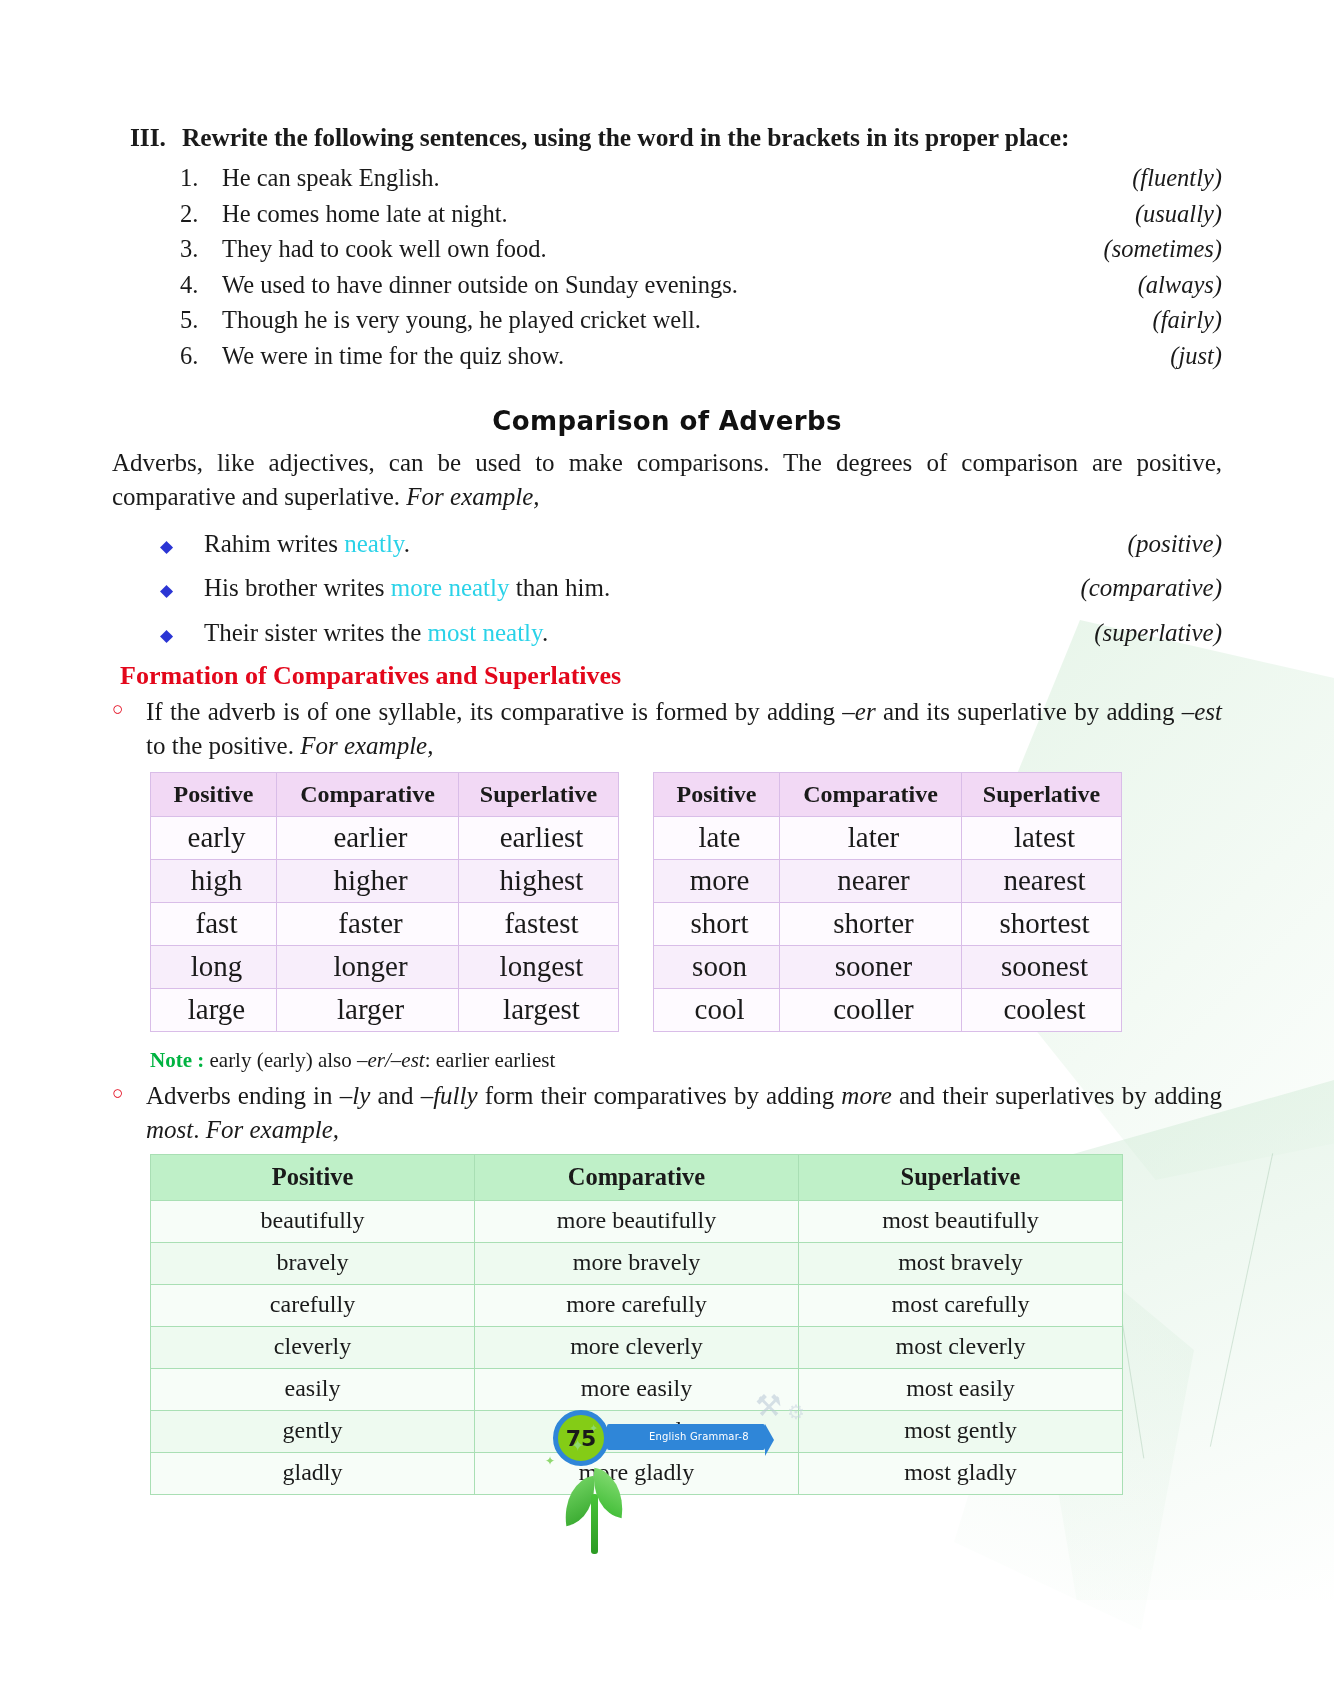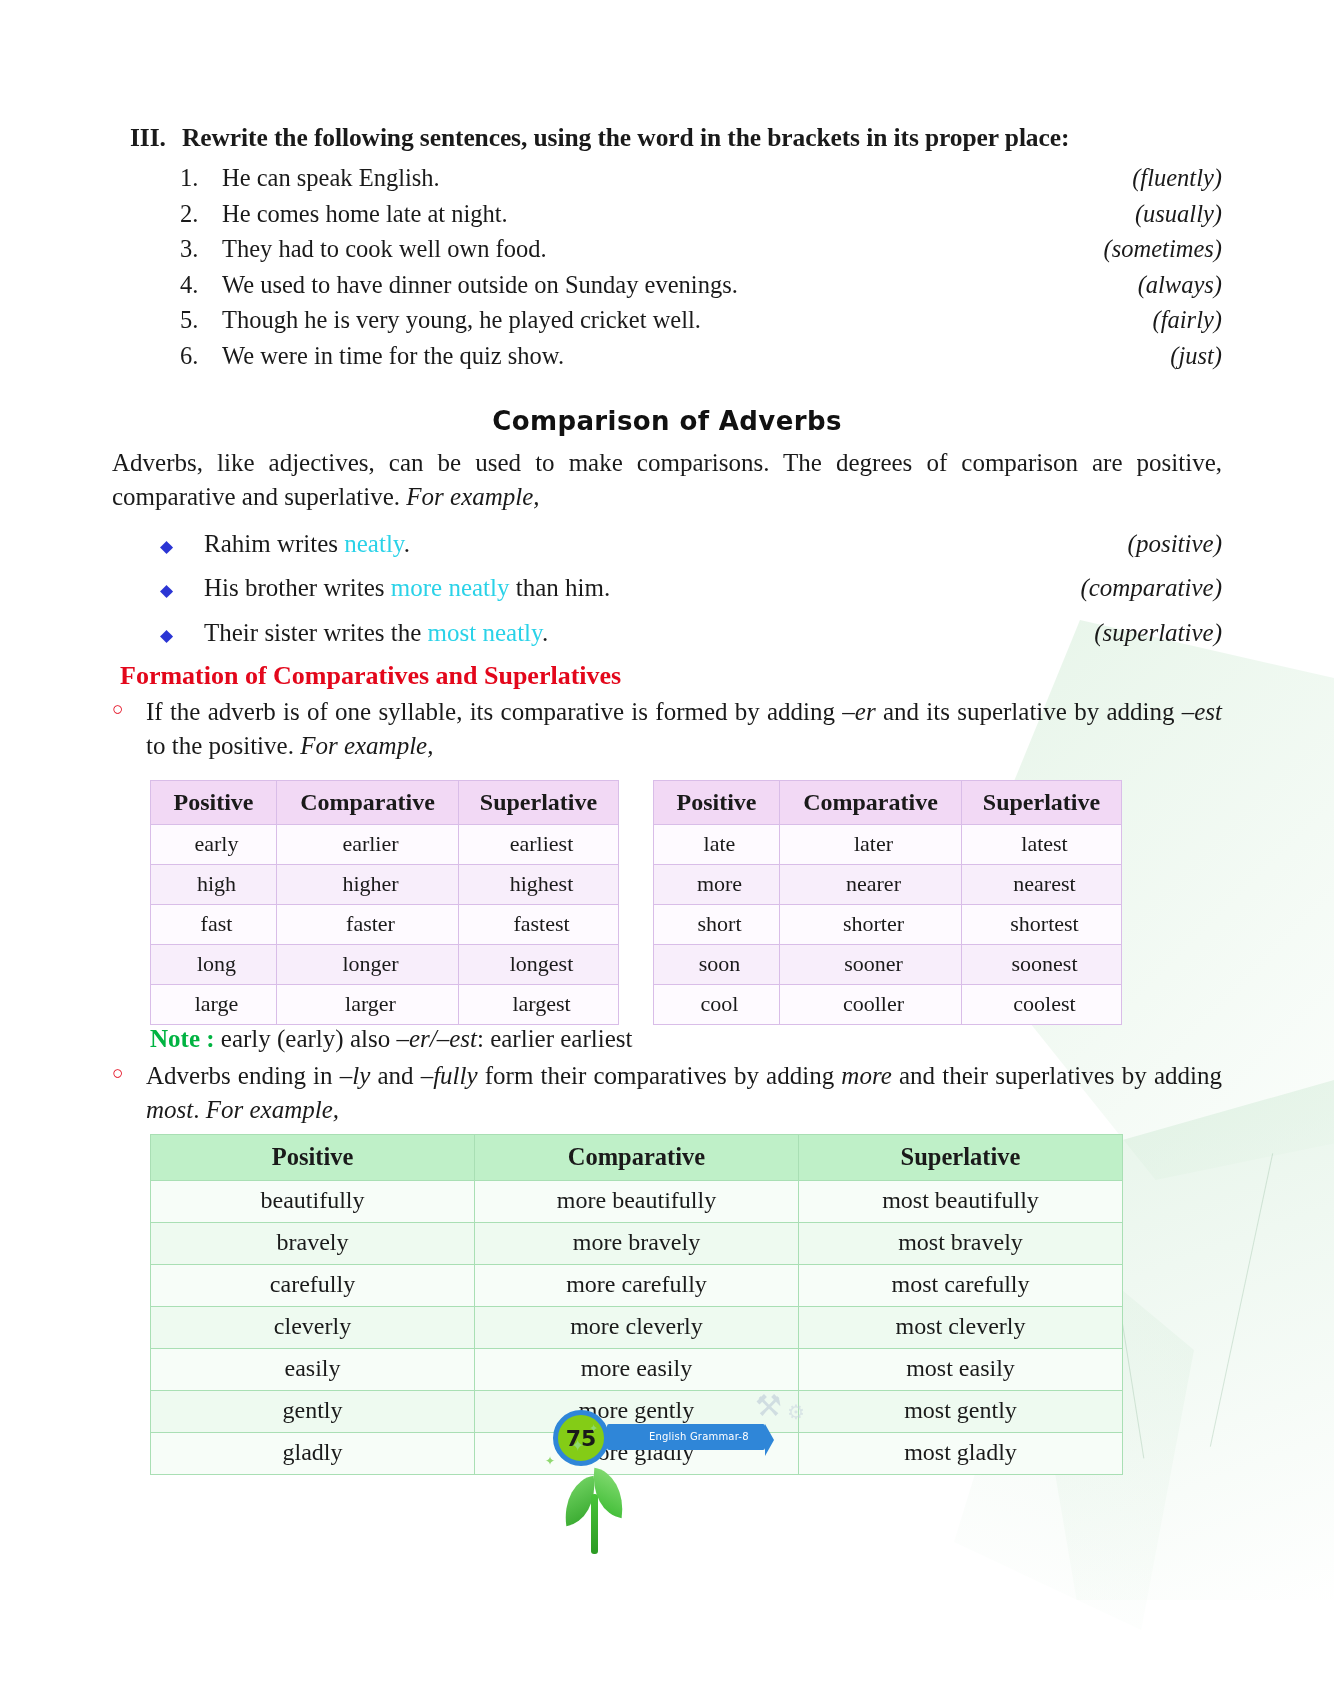--- a/index.html
+++ b/index.html
@@ -138,46 +138,47 @@
   }
   .circ-text { flex: 1; text-align: justify; }
 
   
   .purple-wrap {
     display: flex;
     gap: 34px;
     padding: 0 112px 0 150px;
     margin-top: 10px;
   }
-  table.tbl { border-collapse: collapse; table-layout: fixed; margin-top: 8px; }
+  table.tbl { border-collapse: collapse; table-layout: fixed; }
   table.purple { width: 468px; }
   table.purple th, table.purple td {
     border: 1px solid #d9bde8;
     text-align: center;
-    font-size: 22px;
+    font-size: 29px;
     padding: 4px 2px 5px 8px;
     height: 30px;
   }
   table.purple th {
     background: #f2d9f5;
     font-weight: bold;
     font-size: 24px;
     padding: 6px 2px 7px 2px;
   }
   table.purple td { background: #fcf4fd; }
   table.purple tr:nth-child(odd) td { background: #fefaff; }
   table.purple tr:nth-child(even) td { background: #f8eefb; }
   .col-a { width: 126px; }
   .col-b { width: 182px; }
   .col-c { width: 160px; }
 
   
   .note-line {
     padding: 0 116px 0 150px;
-    font-size: 25px;
+    font-size: 21px;
+    margin-top: 16px;
     margin-bottom: 6px;
   }
   .note-lbl { color: #00b341; font-weight: bold; }
   .ital { font-style: italic; }
 
   
   .green-wrap { padding: 0 112px 0 150px; margin-top: 8px; }
   table.green { width: 972px; }
   table.green th, table.green td {
     border: 1px solid #a9dfb4;

